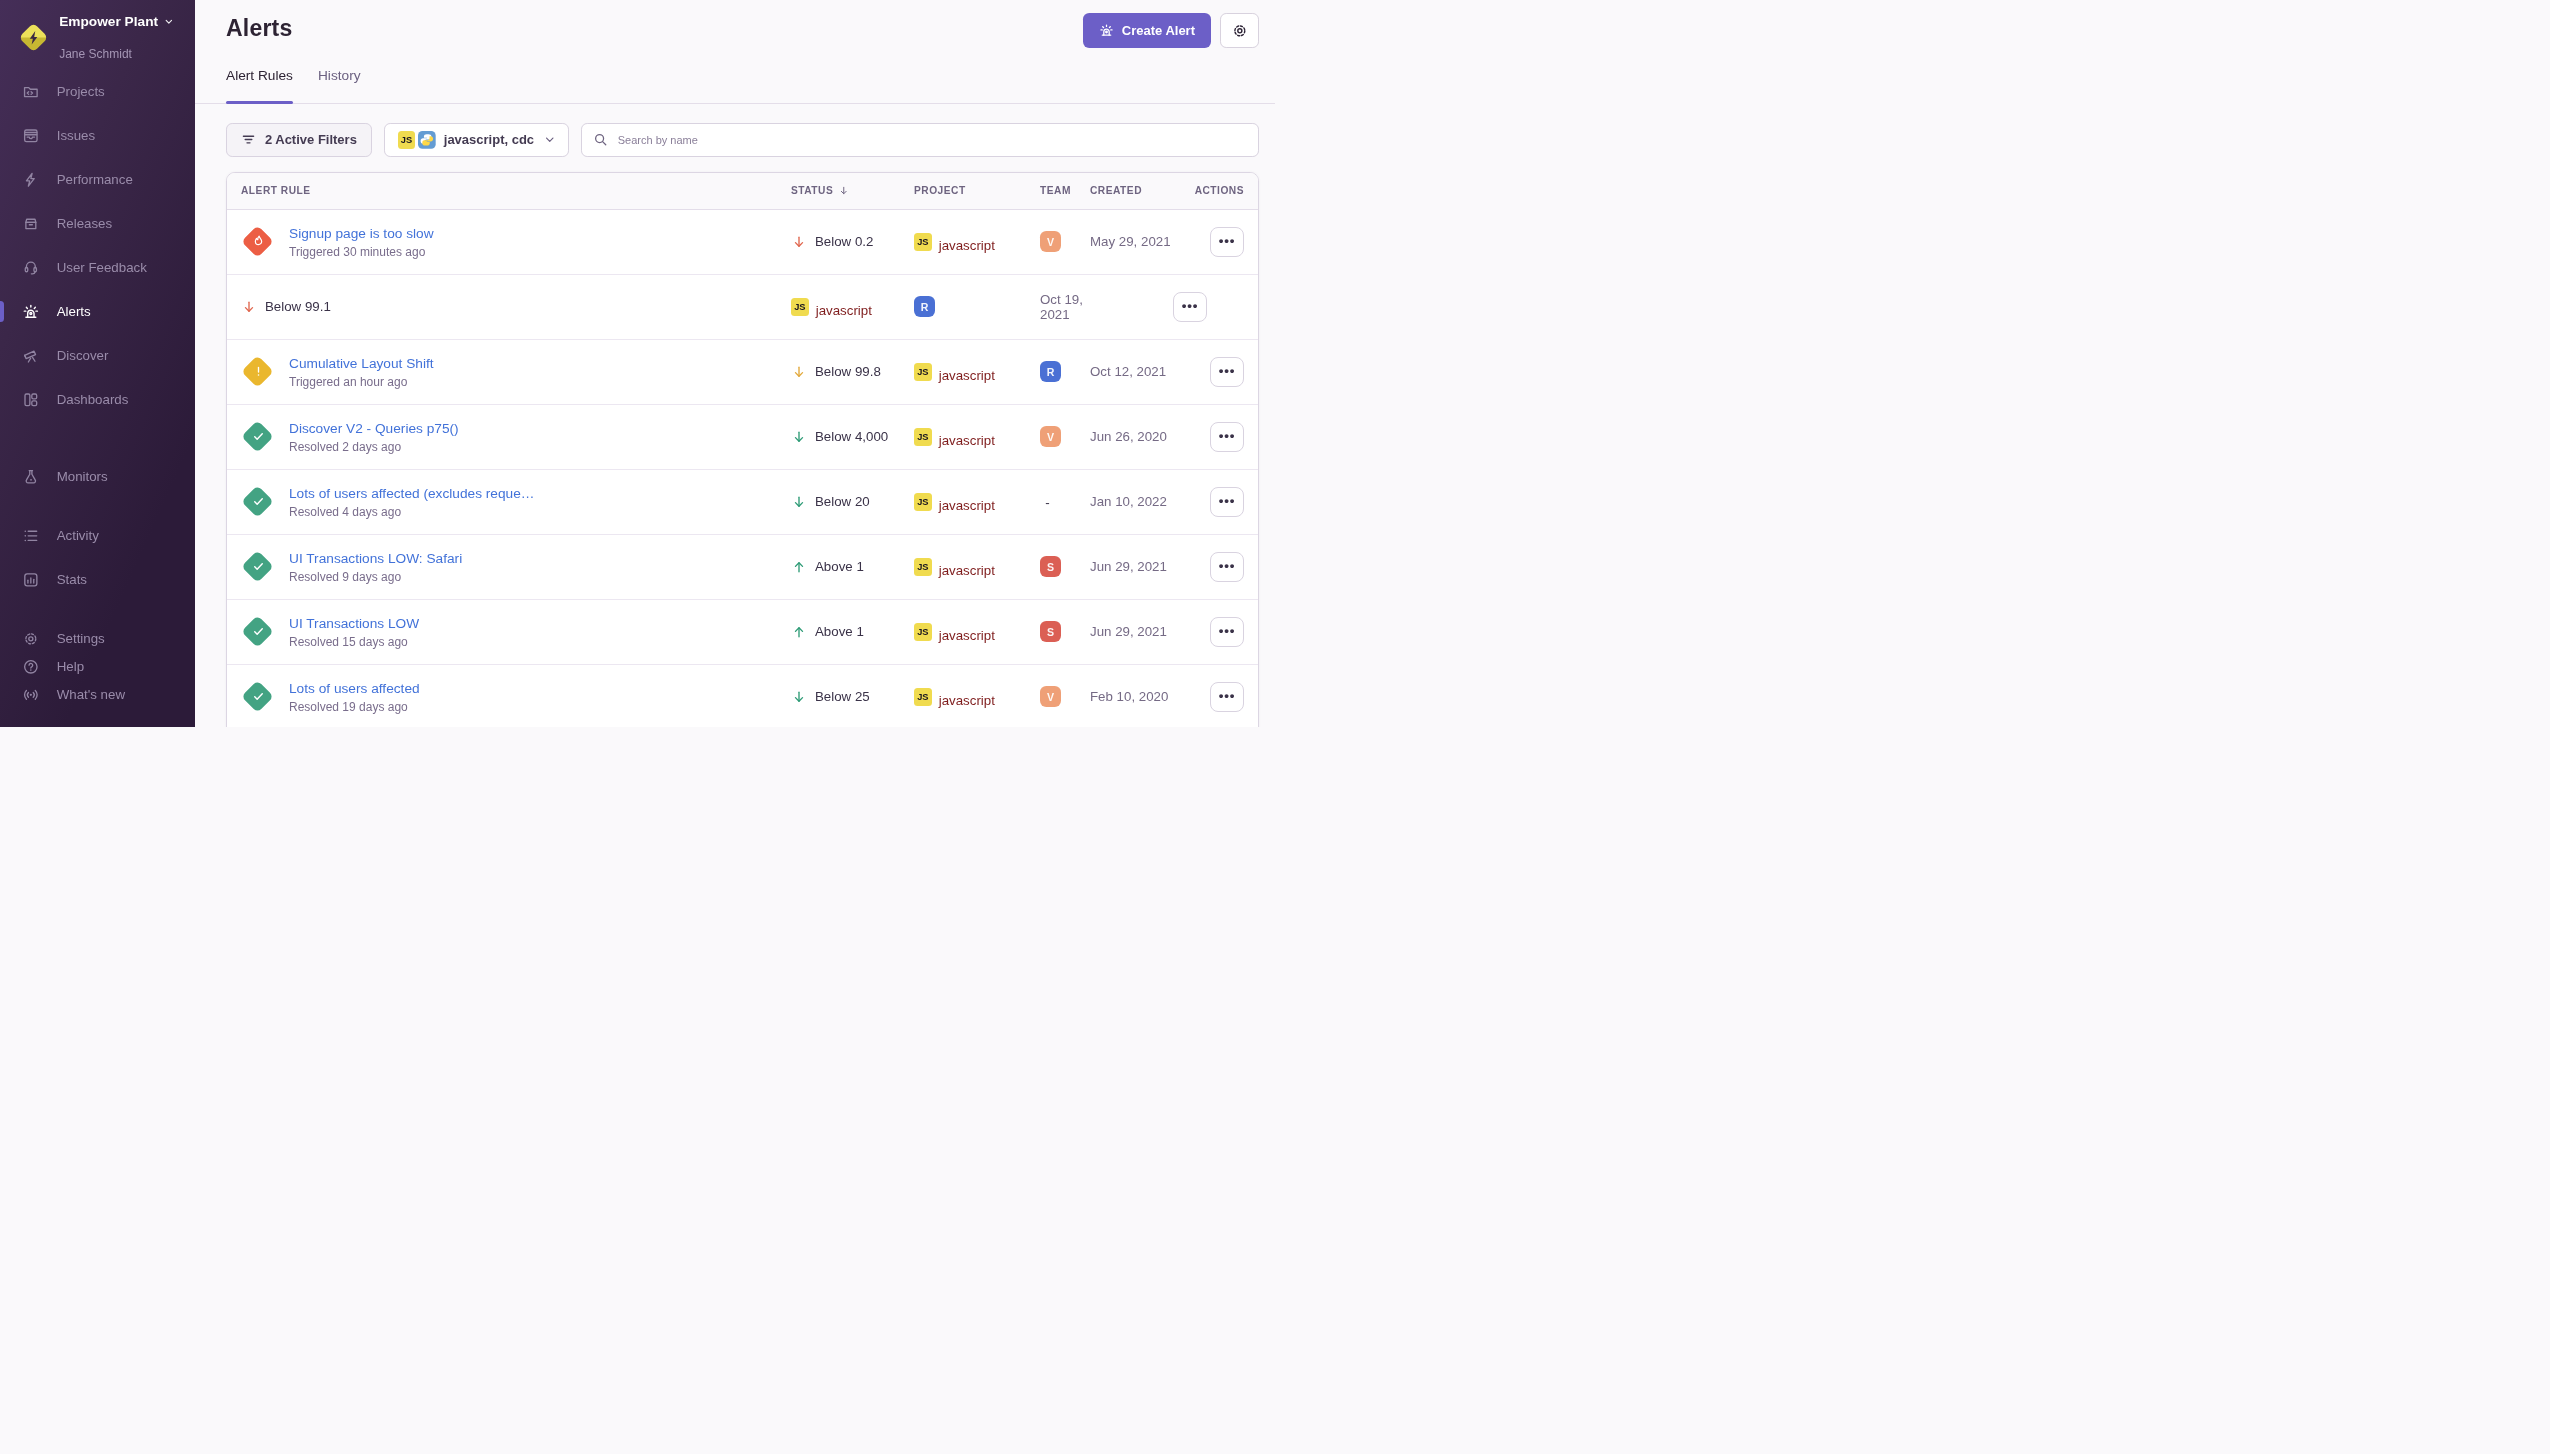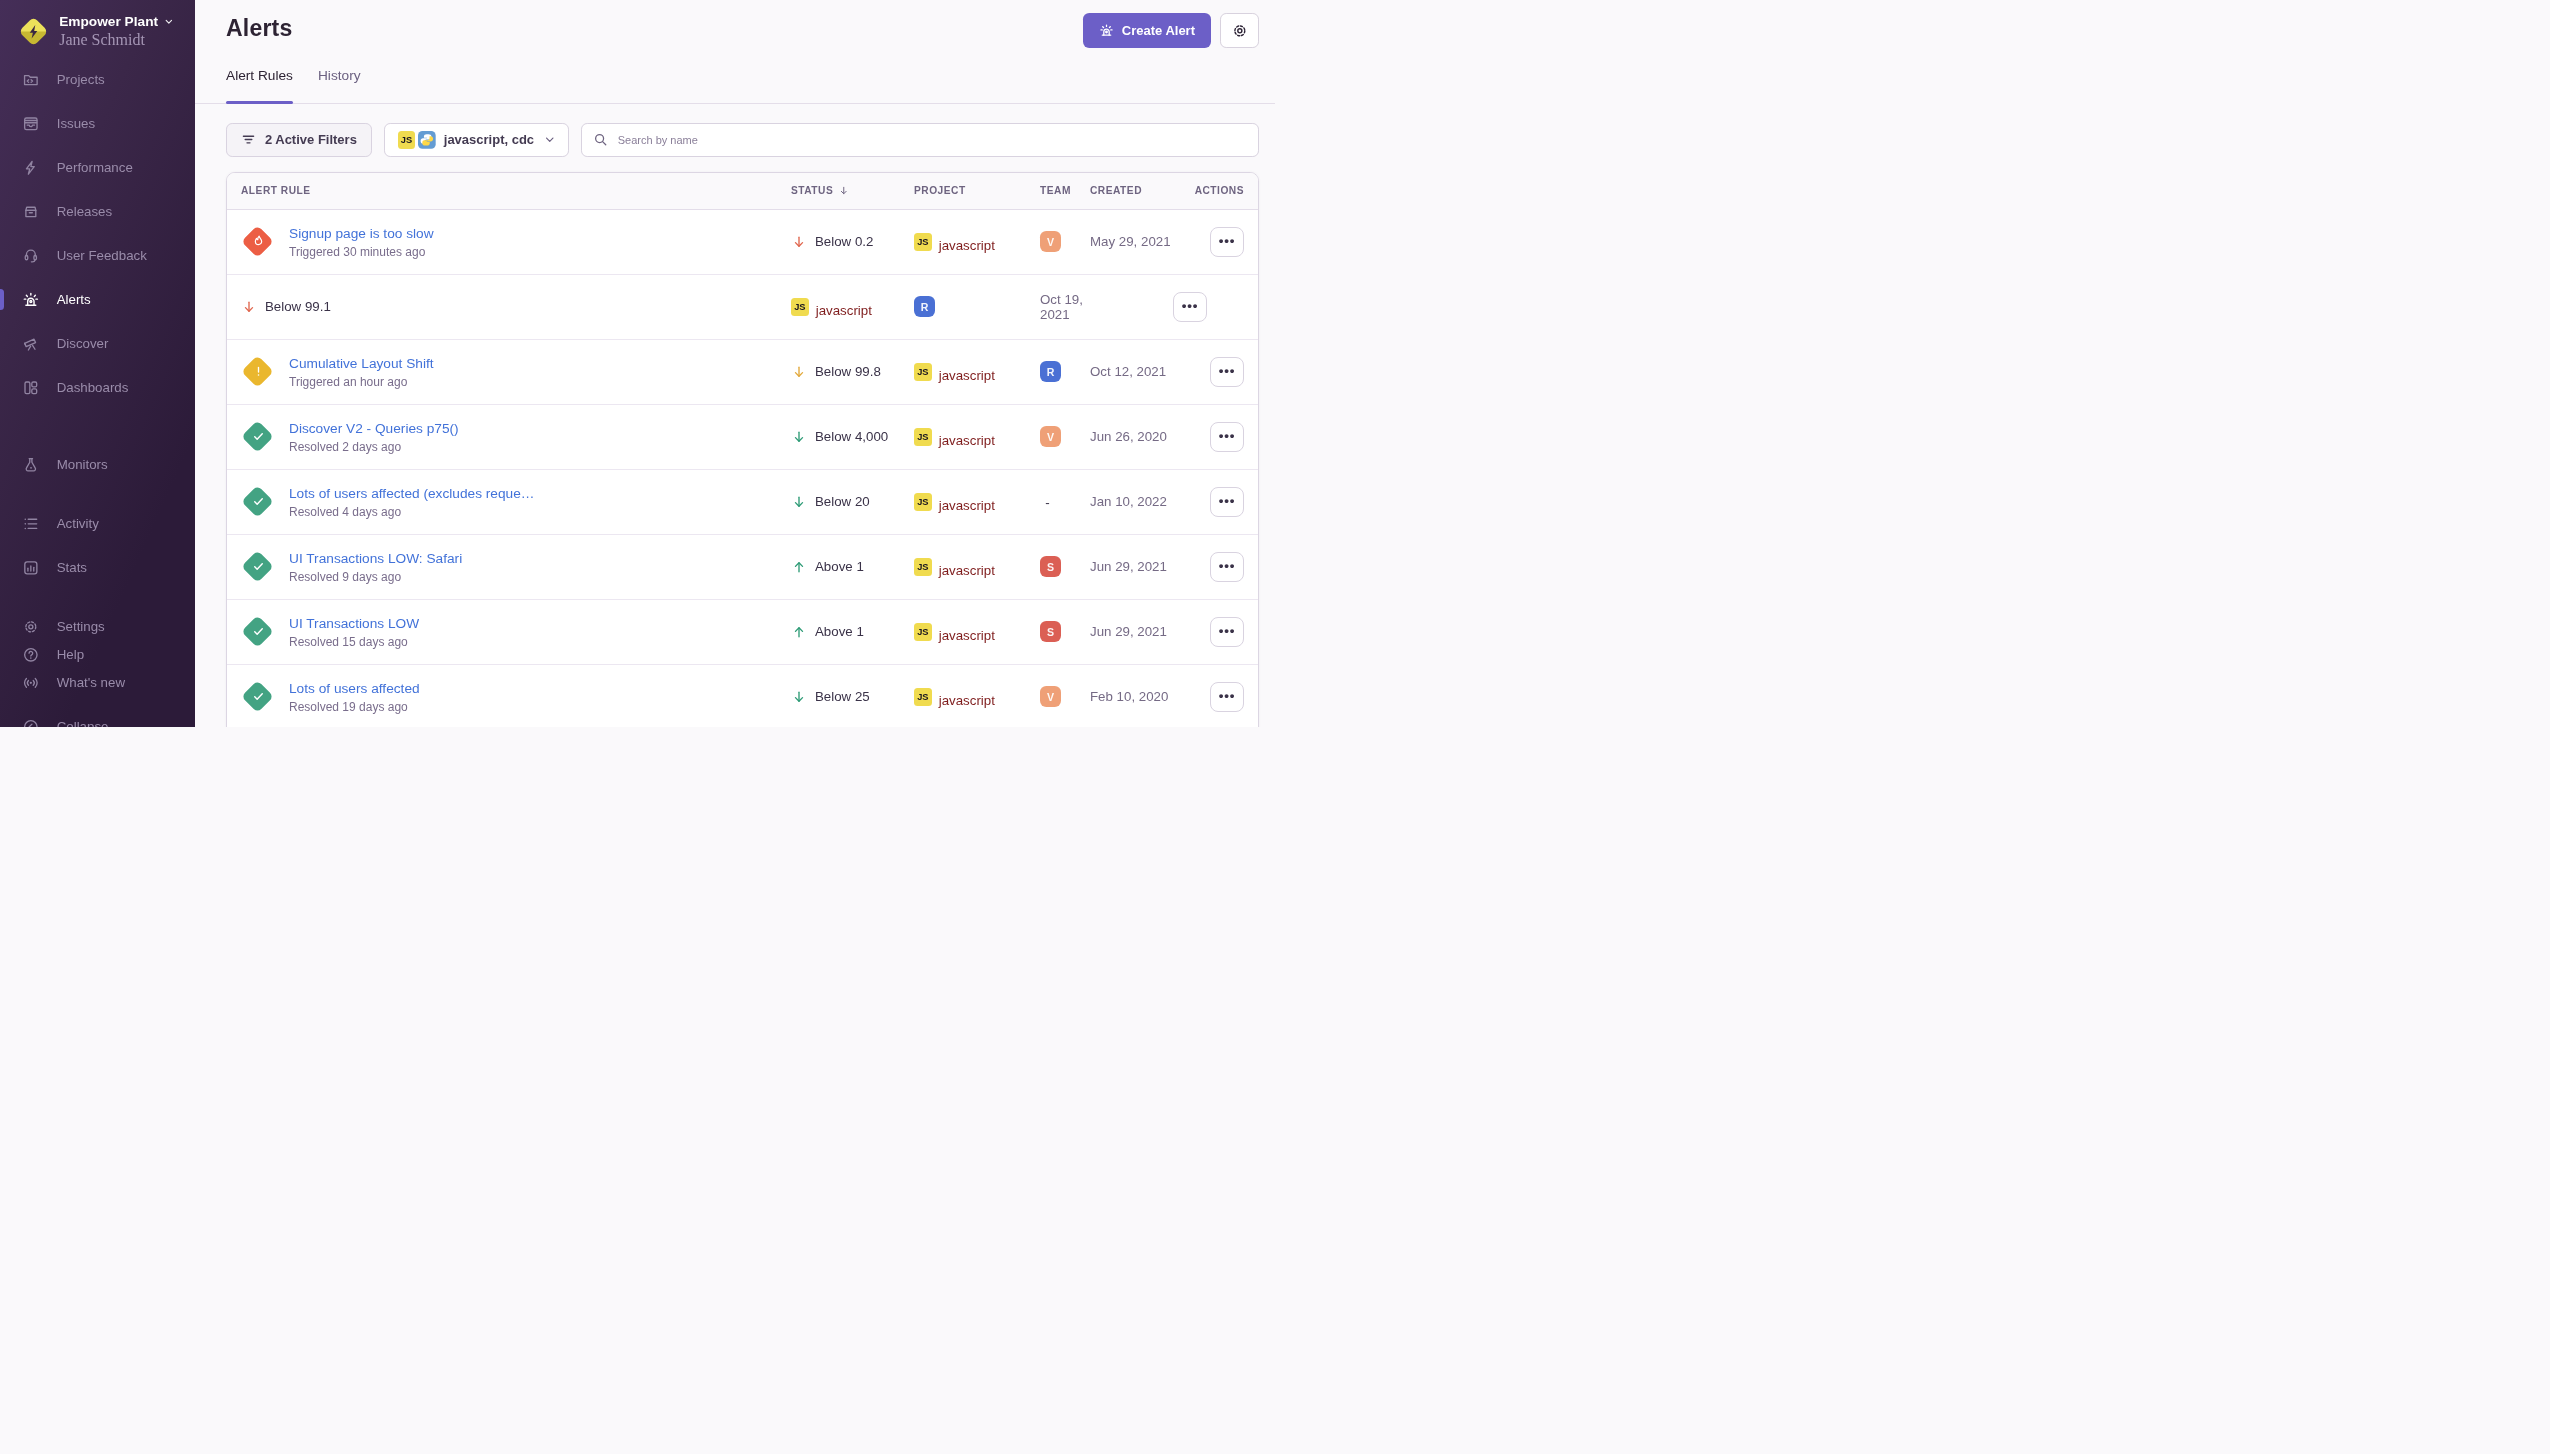--- a/index.html
+++ b/index.html
@@ -22,21 +22,21 @@
   .logo { width:30px; height:30px; position:relative; flex:0 0 30px; }
   .logo .diamond {
     position:absolute; left:4.4px; top:4.4px; width:21px; height:21px;
     background:linear-gradient(135deg,#ece05a 49%,#c7b832 51%);
     border-radius:5.3px; transform:rotate(45deg);
   }
   .logo svg { position:absolute; left:6.2px; top:6.2px; }
   .org-text { line-height:1.25; min-width:0; }
   .org-name { color:#ffffff; font-weight:700; font-size:13.7px; display:flex; align-items:center; gap:6.2px; white-space:nowrap; }
   .org-name svg { opacity:.9; }
-  .user-name { color:#a596b5; font-size:16px; margin-top:0;font-family:Liberation Serif, serif; }
+  .user-name { color:#a596b5; font-size:12px; margin-top:17px; }
 
   .nav { margin-top:15px; display:flex; flex-direction:column;gap:16px; }
   .nav-item {
     position:relative; height:28px; display:flex; align-items:center; gap:17px;
     padding-left:22px; color:#9a8caa; font-size:13.3px; cursor:pointer; white-space:nowrap;
   }
   .nav-item .icn { width:17.7px; height:17.7px; flex:0 0 17.7px; color:#9184a2; display:flex; }
   .nav-item.active { color:#ffffff; font-weight:500; }
   .nav-item.active .icn { color:#ffffff; }
   .nav-item.active::before {

